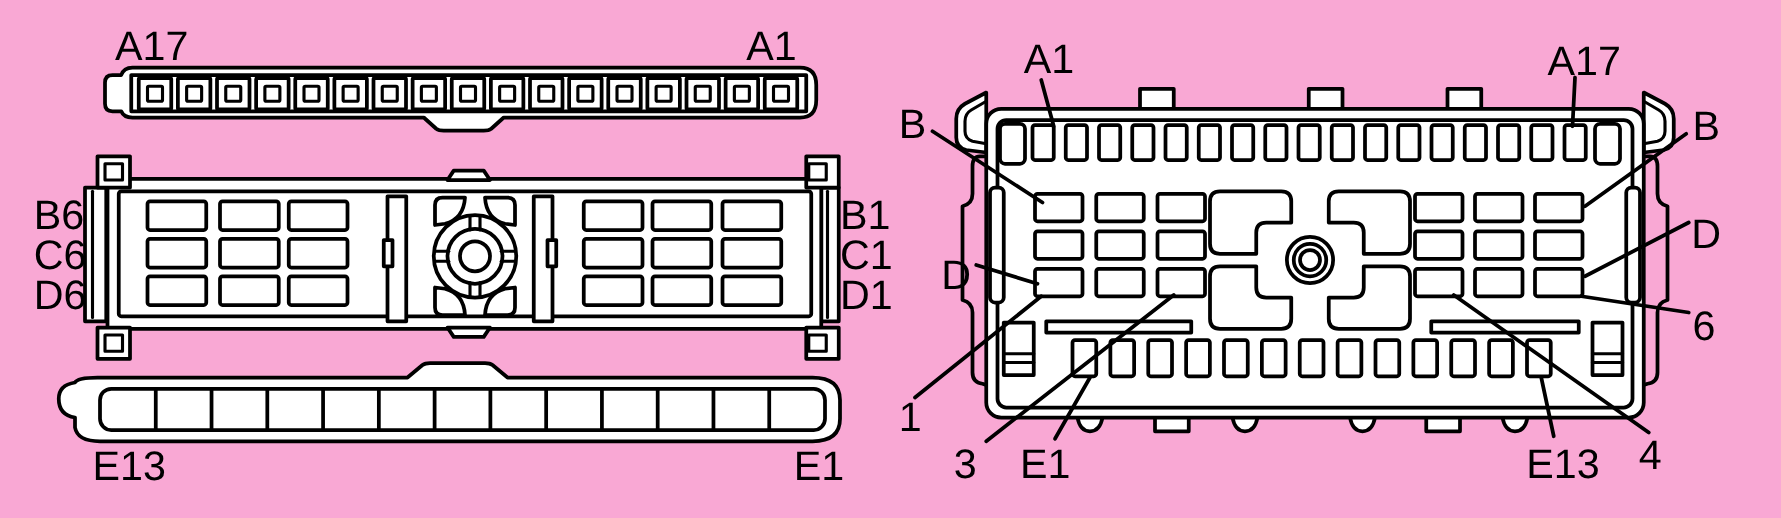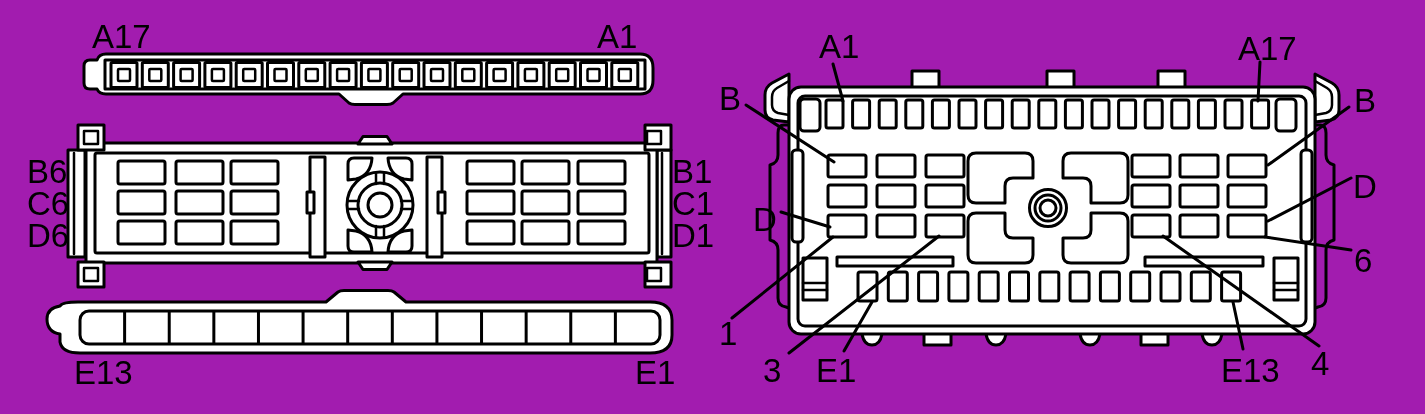--- a/index.html
+++ b/index.html
@@ -1,16 +1,16 @@
 <!DOCTYPE html>
 <html><head>
 <meta charset="utf-8">
 <style>
   html,body{margin:0;padding:0;background:#ffffff;}
-  #stage{position:relative;width:1425px;height:414px;background:#a21caf;overflow:hidden;}
+  #stage{position:relative;width:1425px;height:414px;background:#f9a8d4;overflow:hidden;}
   svg{display:block;}
   .ln{fill:none;stroke:#000;stroke-width:3;stroke-linecap:round;stroke-linejoin:round;}
   .ln2{fill:none;stroke:#000;stroke-width:2.5;stroke-linecap:round;stroke-linejoin:round;}
   .wh{fill:#fff;stroke:#000;stroke-width:3;stroke-linejoin:round;}
   .lbl{font-family:"Liberation Sans","DejaVu Sans",sans-serif;font-size:33px;fill:#000;}
 </style>
 </head>
 <body>
 
 <div id="stage">

